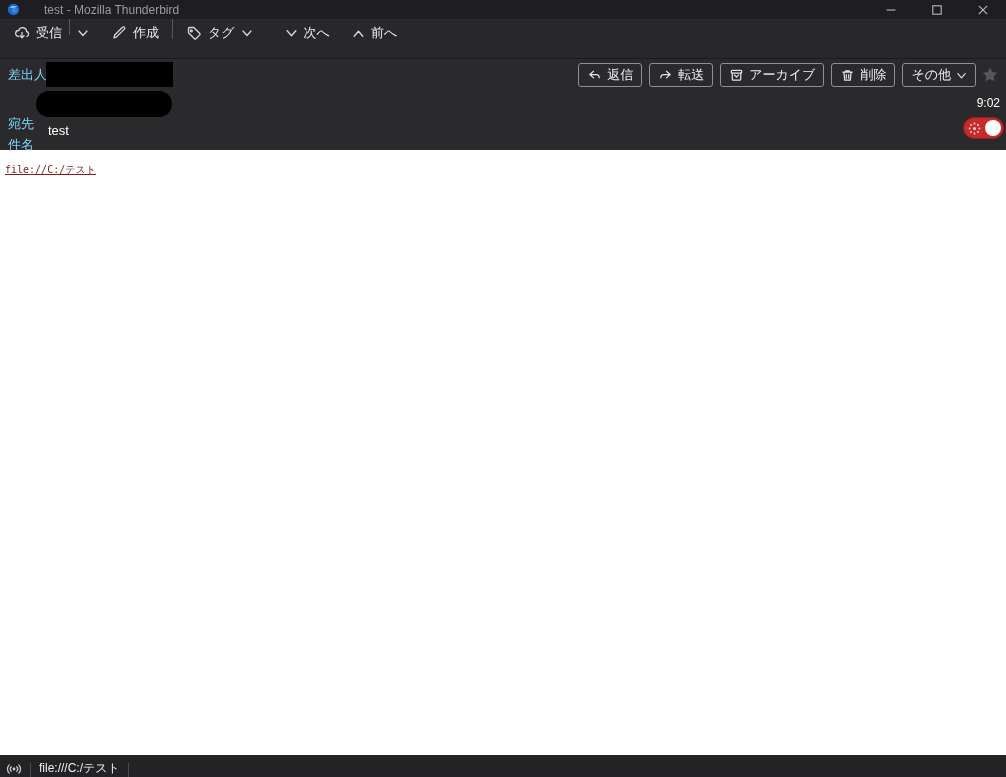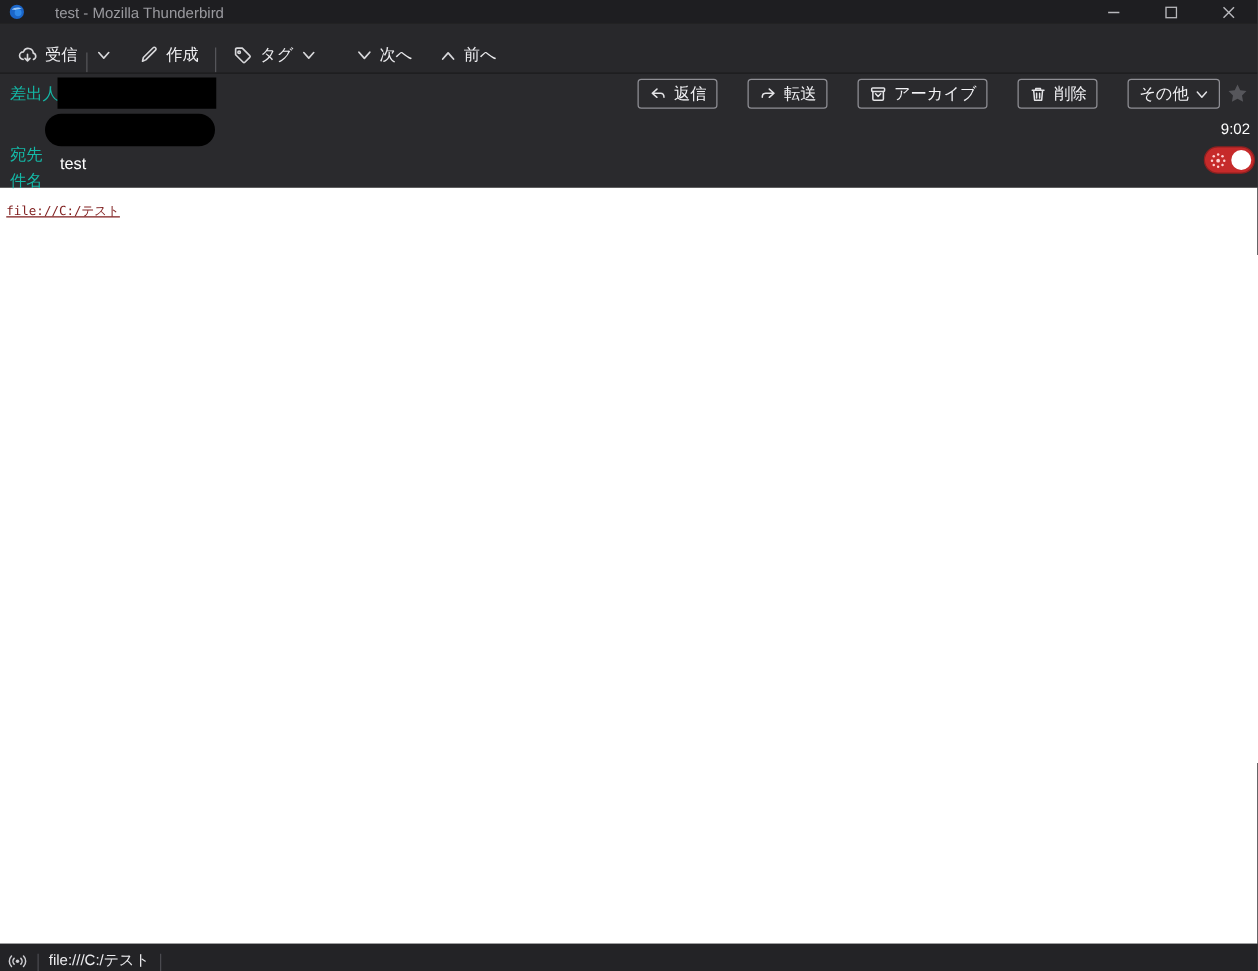--- a/index.html
+++ b/index.html
@@ -12,40 +12,40 @@
   .titlebar { height:19px; background:#1e1e21; display:flex; align-items:center;
               padding-left:7px; flex:0 0 auto; }
   .app-icon { width:13px; height:13px; flex:0 0 auto; }
   .title-text { margin-left:24px; font-size:12px; color:#9a9a9f; white-space:nowrap; }
   .tb-spacer { flex:1; }
   .win-btn { width:46px; height:19px; display:flex; align-items:center; justify-content:center;
              color:#b9b9bd; }
   .win-btn svg { width:10px; height:10px; stroke:#b9b9bd; stroke-width:1.1; fill:none; }
 
   
-  .toolbar { height:39px; background:#28282b; display:flex; align-items:flex-end;
+  .toolbar { height:39px; background:#28282b; display:flex; align-items:flex-start;
              padding-left:10px; flex:0 0 auto; color:#ededf0; font-size:13px; }
   .tool-item { display:flex; align-items:center; gap:6px; height:28px; padding:0 4px;
                border-radius:3px; white-space:nowrap; cursor:default; }
   .tool-item svg { width:16px; height:16px; stroke:#d7d7da; stroke-width:1.3; fill:none;
                    stroke-linecap:round; stroke-linejoin:round; }
   .chev svg { width:12px; height:12px; }
   .tool-sep { width:1px; height:16px; background:#55555a; margin:0 3px; }
   .tool-sep.tall { height:20px; margin:0 9px; }
   .gap14 { width:14px; } .gap24 { width:24px; }
 
   
   .msg-header { position:relative; height:92px; background:#2a2a2d;
                 border-top:1px solid #1b1b1d; flex:0 0 auto; }
-  .hdr-label { position:absolute; font-size:13px; color:#14b8a6;text-align:center; }
+  .hdr-label { position:absolute; font-size:13px; color:#7dd3fc;text-align:center; }
   .redact-rect { position:absolute; left:46px; top:3px; width:127px; height:25px; background:#000; }
   .redact-pill { position:absolute; left:36px; top:32px; width:136px; height:26px;
                  background:#000; border-radius:13px; }
   .subject-value { position:absolute; left:48px; top:64px; font-size:13px; font-weight:normal; color:#ffffff; }
-  .hdr-actions { position:absolute; right:30px; top:4px; display:flex; align-items:center; gap:24px; }
+  .hdr-actions { position:absolute; right:30px; top:4px; display:flex; align-items:center; gap:7px; }
   .hdr-btn { display:flex; align-items:center; gap:5px; border:1px solid #8f8f95;
              border-radius:3px; background:transparent; color:#f2f2f5; font-size:13px;
              padding:3px 8px; height:24px; white-space:nowrap;
              font-family:"Liberation Sans","DejaVu Sans",sans-serif; }
   .hdr-btn svg { width:15px; height:15px; stroke:#e3e3e6; stroke-width:1.3; fill:none;
                  stroke-linecap:round; stroke-linejoin:round; }
   .star-btn { position:absolute; right:6px; top:6px; width:20px; height:20px; }
   .star-btn svg { width:20px; height:20px; fill:#56565b; stroke:none; }
   .hdr-time { position:absolute; right:6px; top:37px; font-size:12px; color:#ffffff; }
   .dark-toggle { position:absolute; right:2px; top:58px; width:41px; height:22px;

